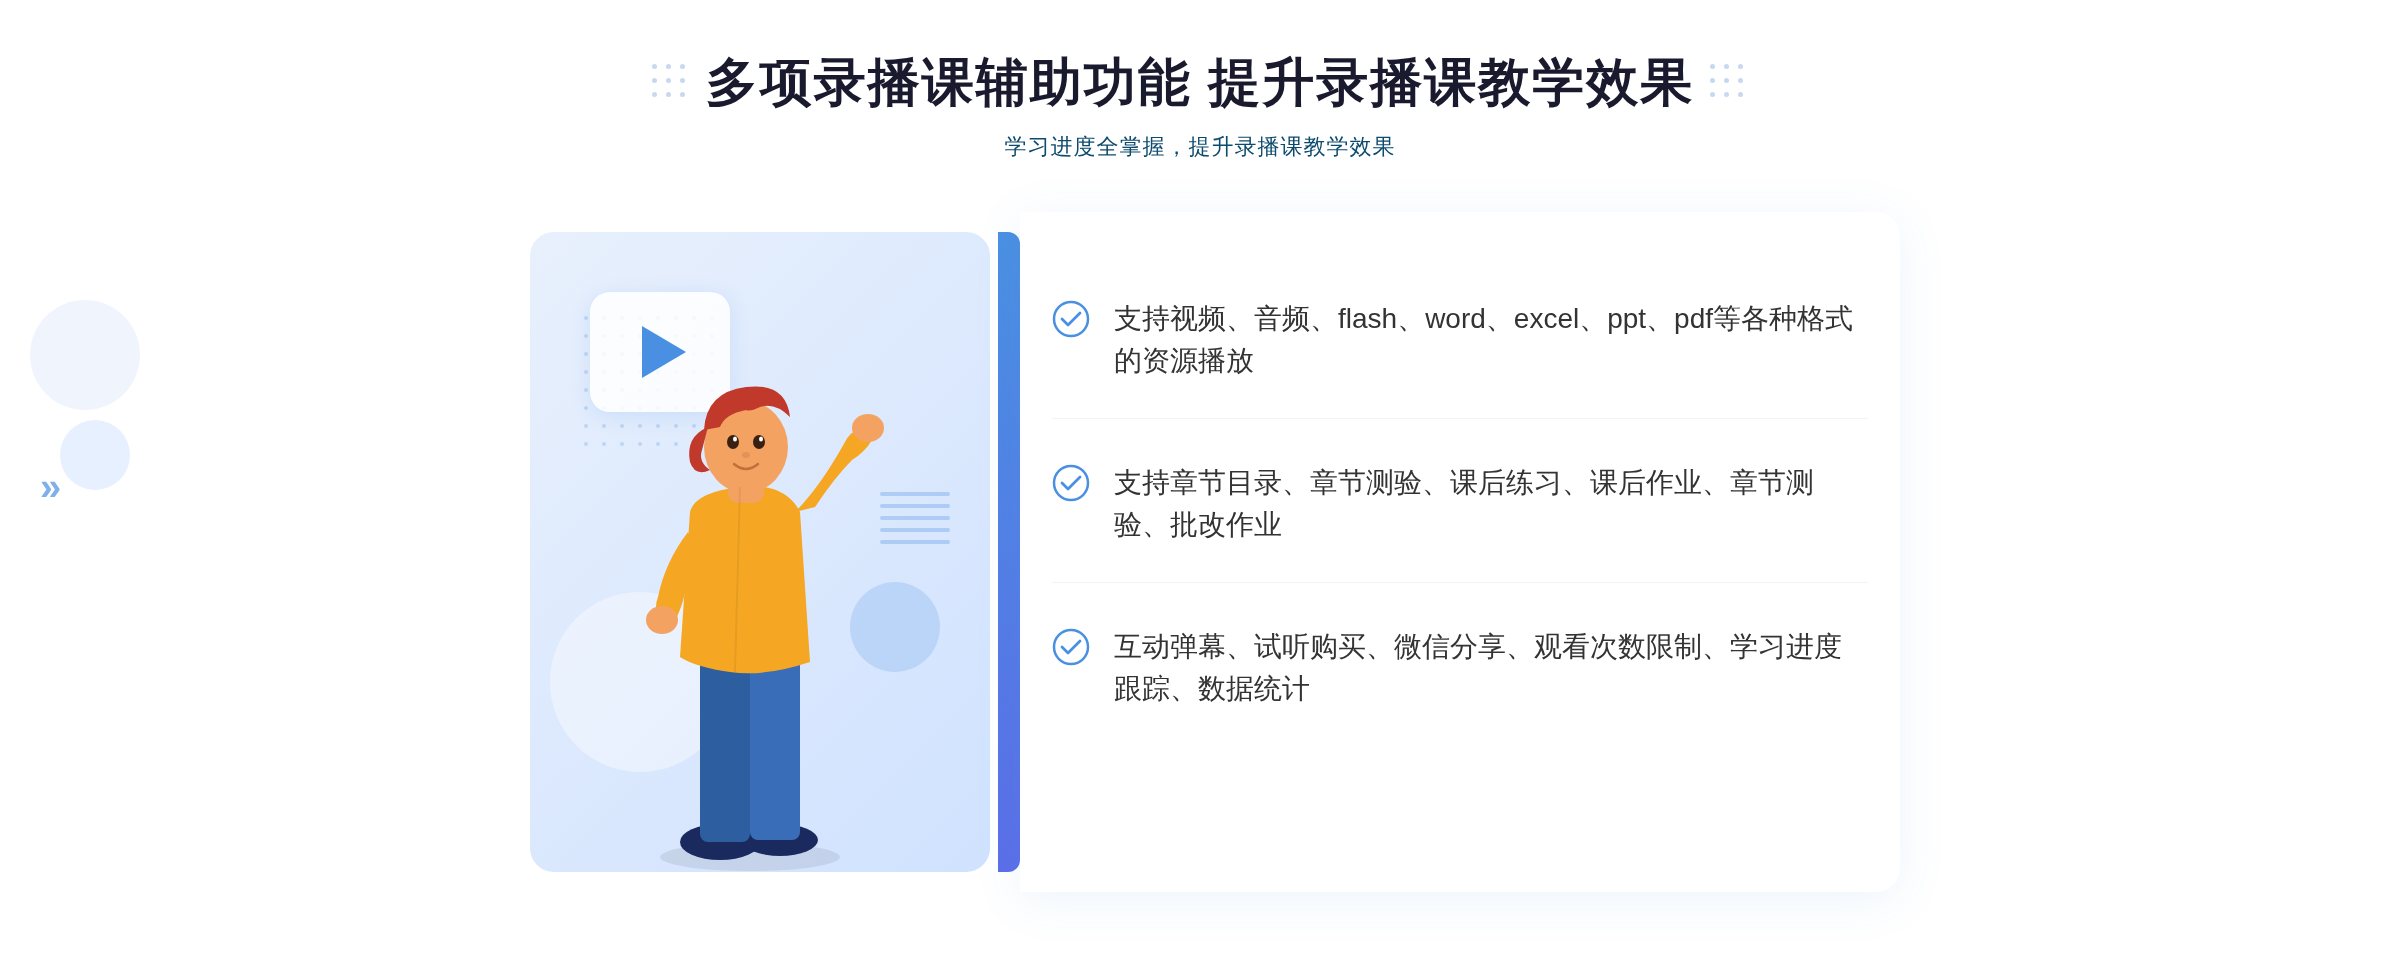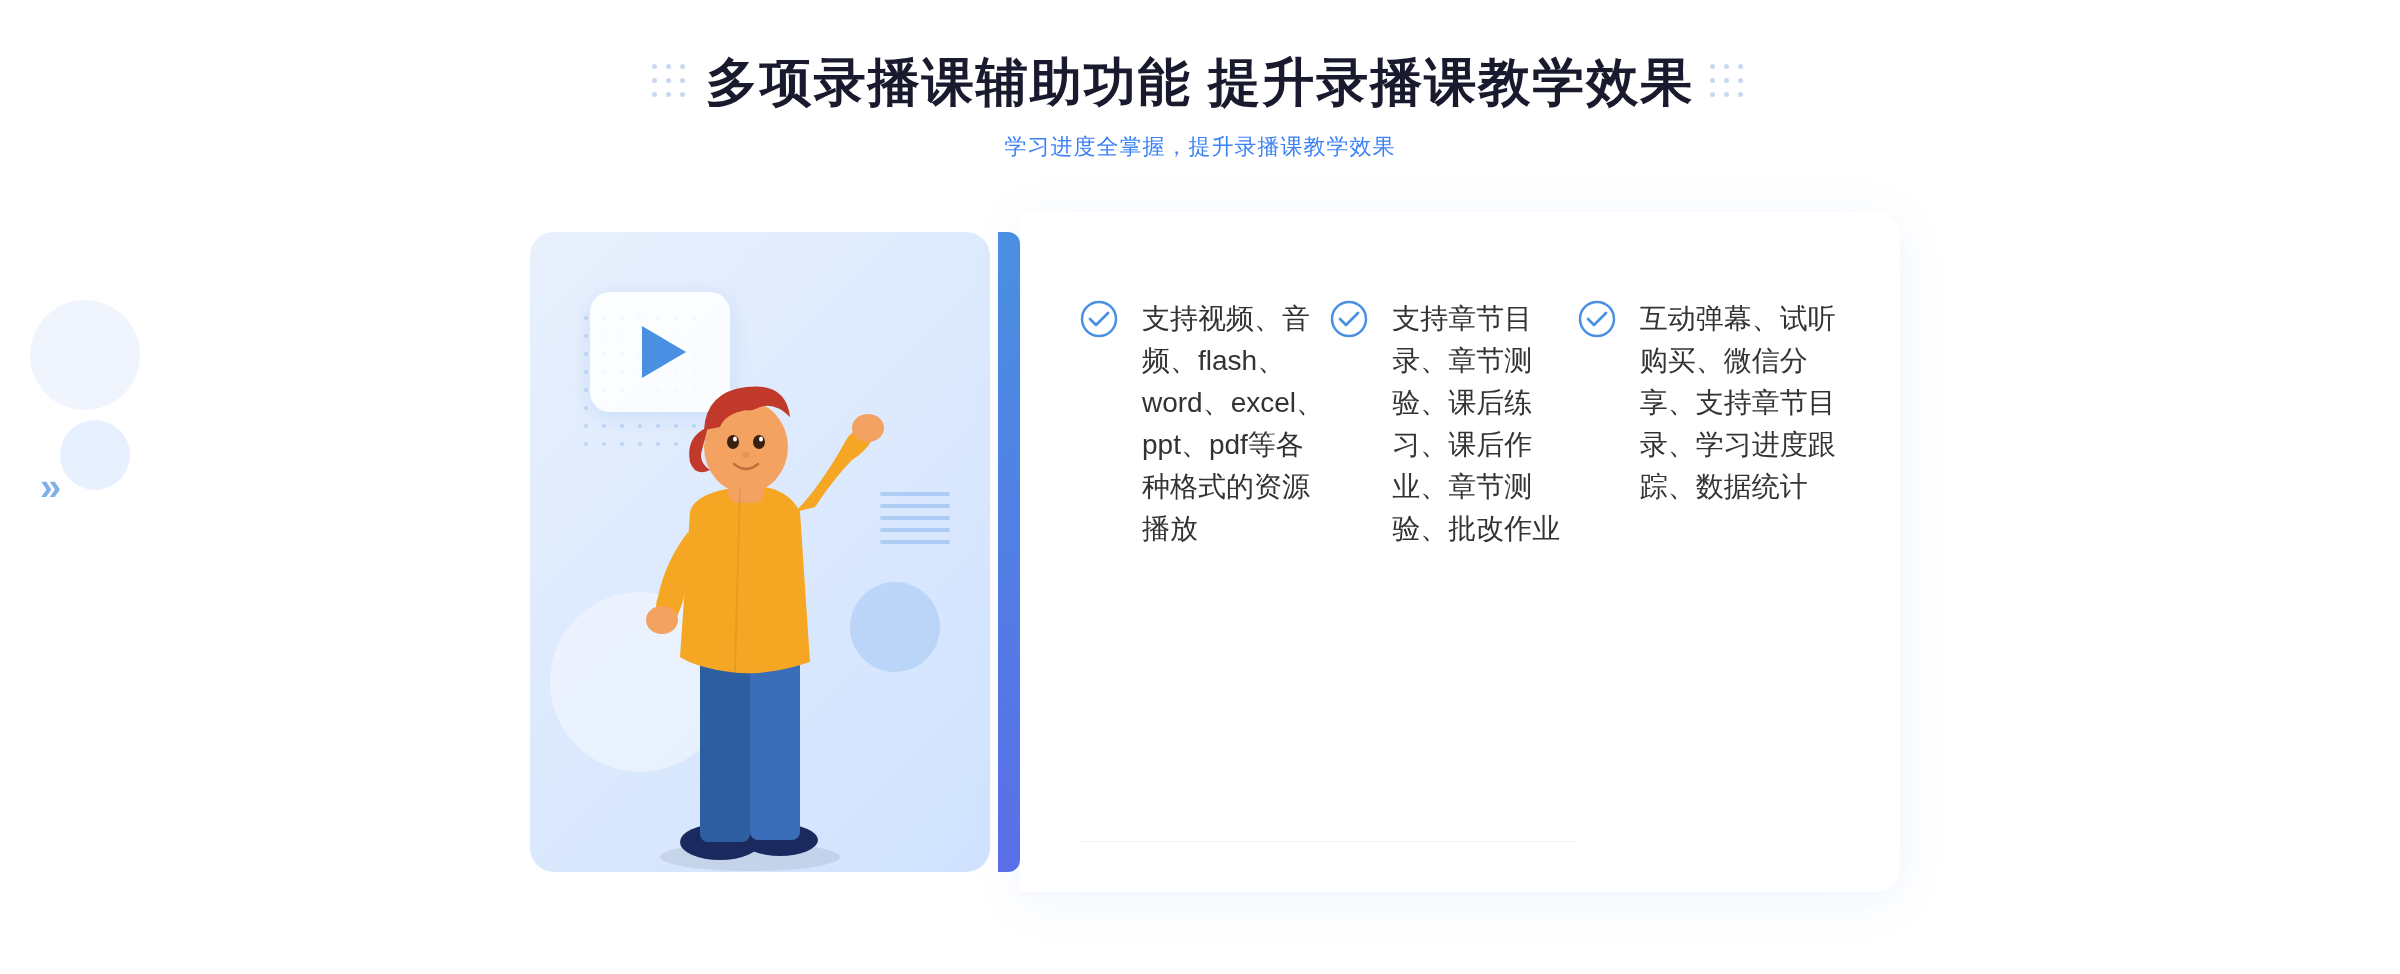--- a/index.html
+++ b/index.html
@@ -43,21 +43,21 @@
 
     .main-title {
       font-size: 52px;
       font-weight: 700;
       color: #1a1a2e;
       letter-spacing: 2px;
     }
 
     .subtitle {
       font-size: 22px;
-      color: #3b82f6;
+      color: #0c4a6e;
       margin-top: 14px;
       letter-spacing: 1px;
     }
 
     
     .content-area {
       display: flex;
       width: 1400px;
       gap: 0;
       position: relative;
@@ -172,24 +172,24 @@
       background: rgba(74,144,226,0.25);
       margin: 4px;
     }
 
     
     .features-panel {
       flex: 1;
       background: #ffffff;
       border-radius: 0 24px 24px 0;
       box-shadow: 0 8px 48px rgba(74,144,226,0.10);
-      padding: 50px 60px;
-      display: flex;
-      flex-direction: row;
-      gap: 0;
+      padding: 50px 32px;
+      display: flex;
+      flex-direction: column;
+      gap: 7px;
       margin-left: 0;
       position: relative;
     }
 
     .feature-item {
       display: flex;
       align-items: flex-start;
       gap: 24px;
       padding: 36px 0;
       border-bottom: 1px solid #f0f4fa;
@@ -466,18 +466,18 @@
       </div>
 
 
       <div class="feature-item">
         <div class="check-icon">
           <svg viewBox="0 0 38 38" xmlns="http://www.w3.org/2000/svg">
             <circle cx="19" cy="19" r="17" fill="none" stroke="#4a90e2" stroke-width="2.5"></circle>
             <path d="M10 19 L16 25 L28 13" stroke="#4a90e2" stroke-width="2.8" fill="none" stroke-linecap="round" stroke-linejoin="round"></path>
           </svg>
         </div>
-        <span class="feature-text">互动弹幕、试听购买、微信分享、支持章节目录、学习进度跟踪、数据统计</span>
+        <span class="feature-text">互动弹幕、试听购买、微信分享、观看次数限制、学习进度跟踪、数据统计</span>
       </div>
 
     </div>
   </div>
 </div>
 
 </body></html>

